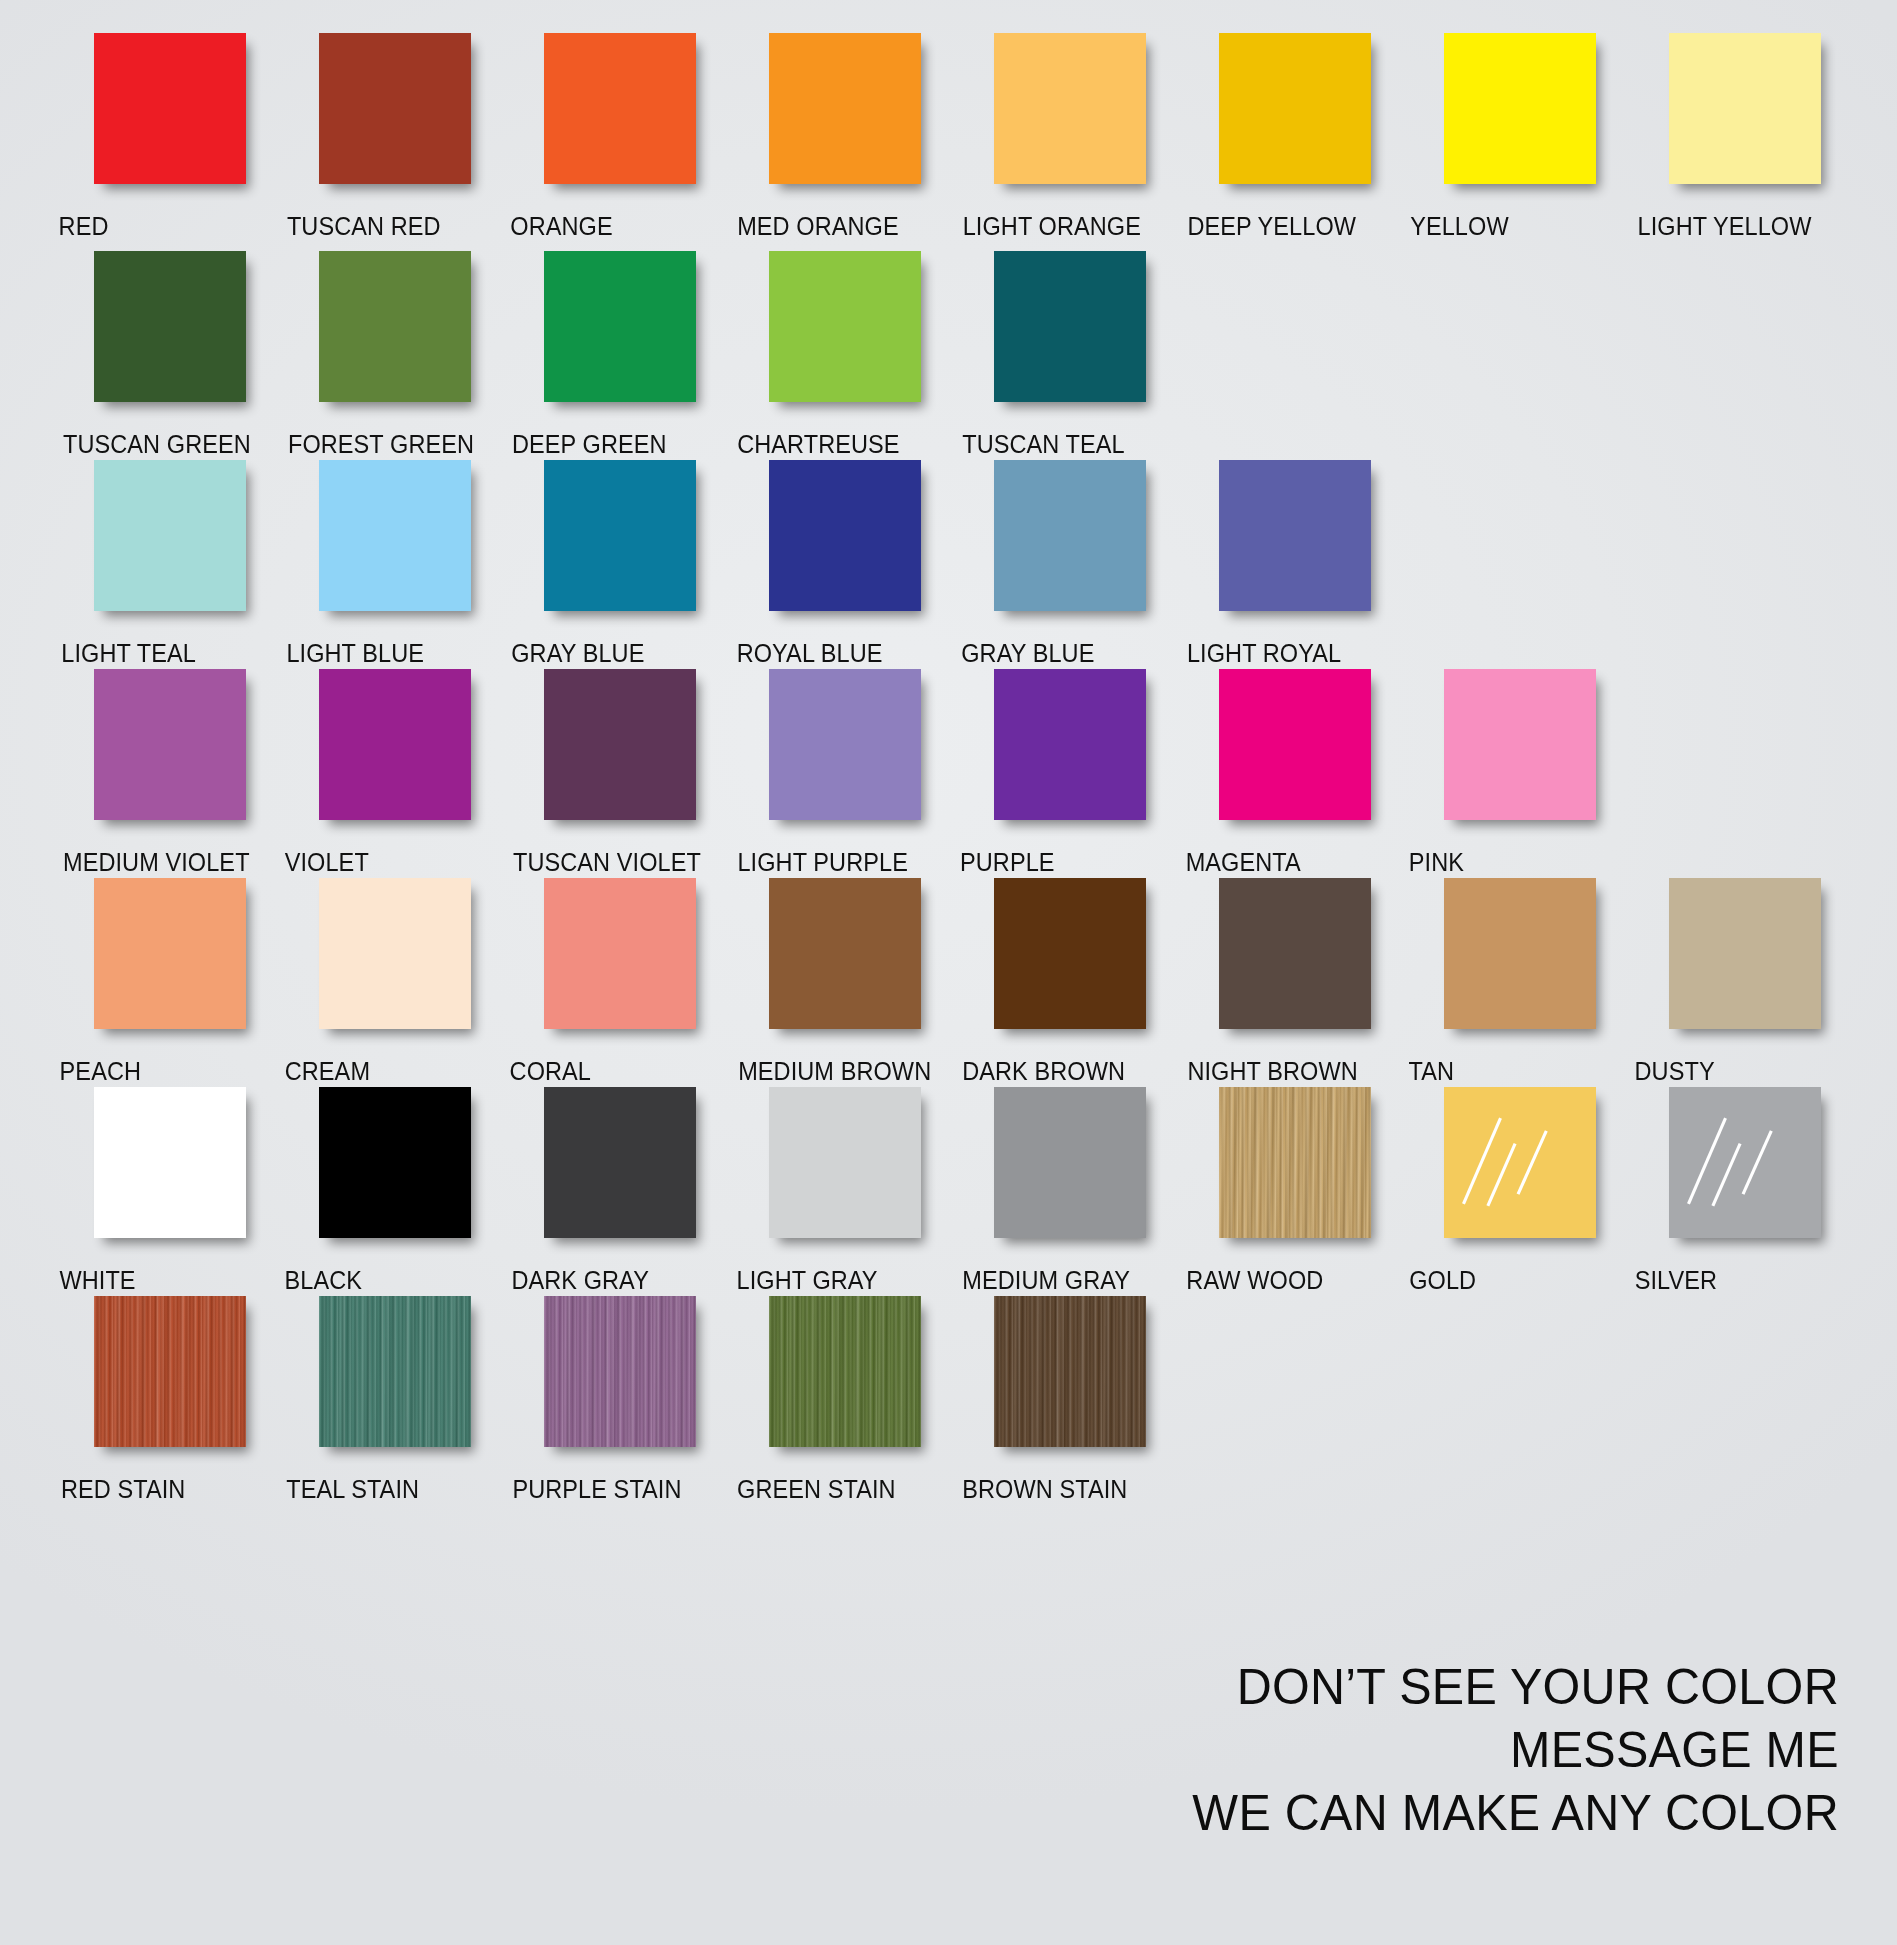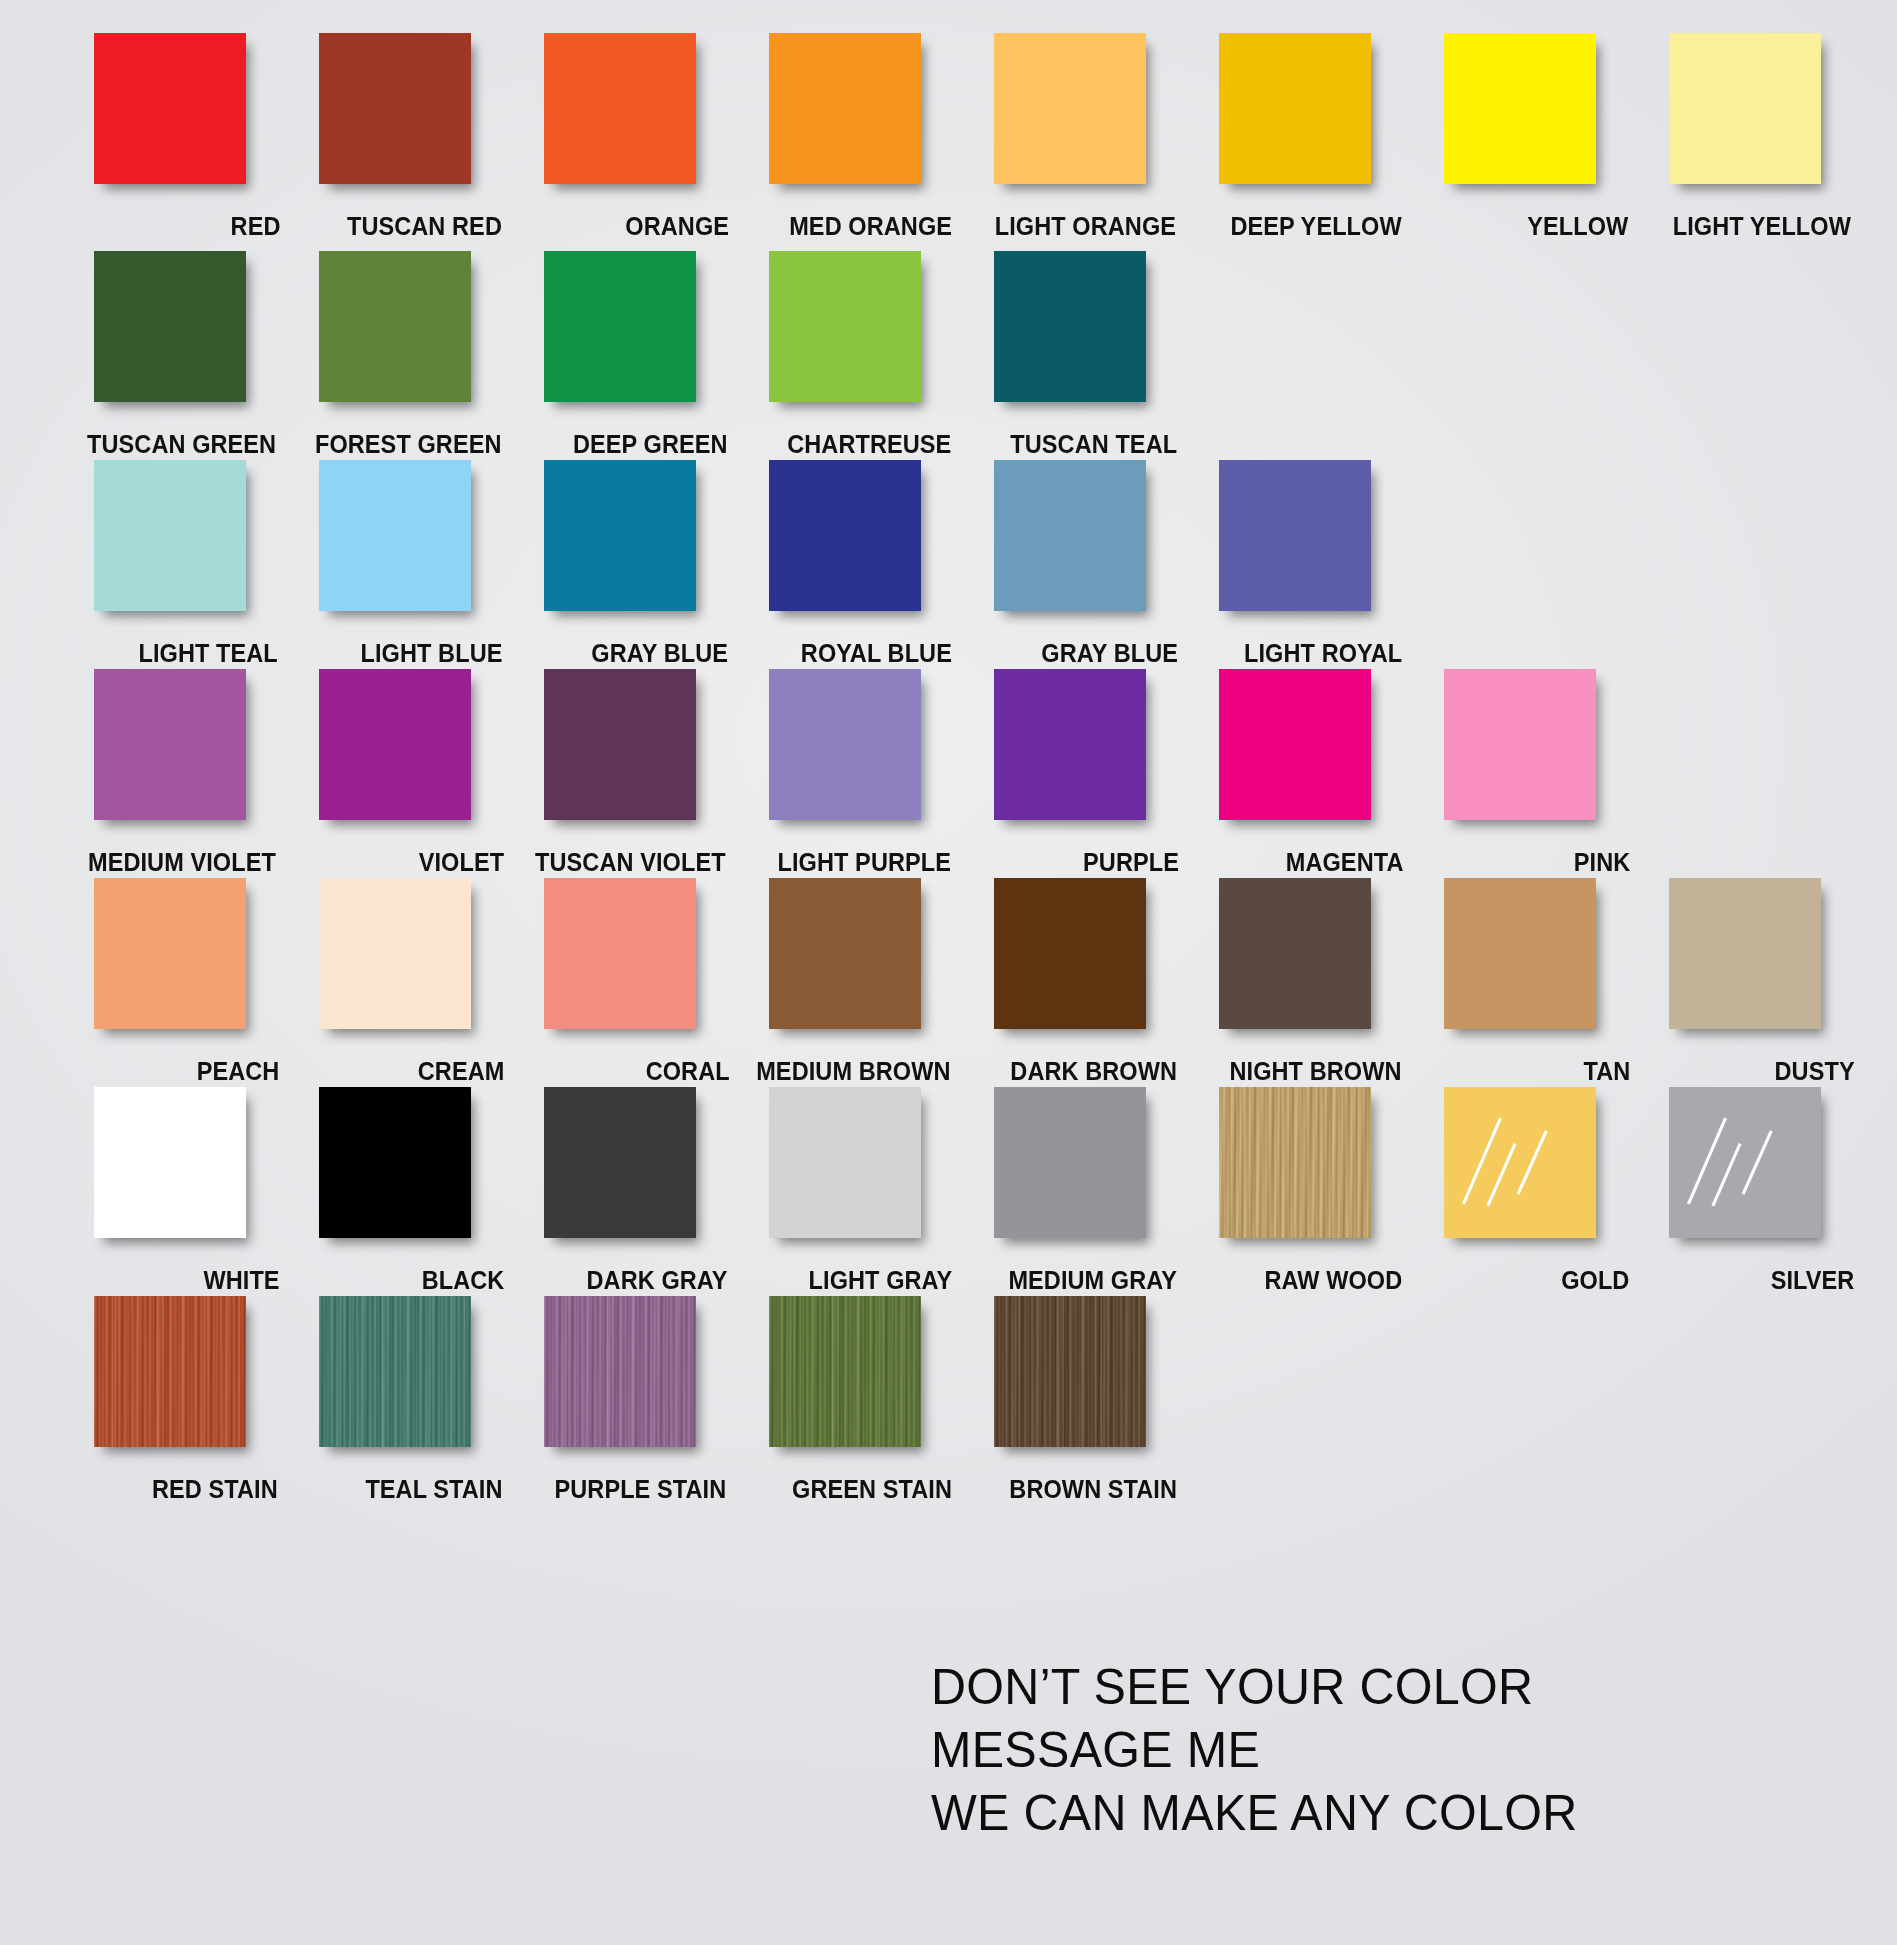--- a/index.html
+++ b/index.html
@@ -30,22 +30,21 @@
     display: flex;
     width: 1802px;
     margin-bottom: 0;
   }
 
   .cell {
     width: 225px;
     flex: 0 0 225px;
     display: flex;
     flex-direction: column;
-    align-items: flex-end;
-    font-weight: bold;
+    align-items: flex-start;
   }
 
   .swatch-wrap {
     width: 225px;
     height: 164px;
     display: flex;
     align-items: flex-start;
     justify-content: center;
   }
 
@@ -123,21 +122,21 @@
 
   .shine { position: absolute; inset: 0; pointer-events: none; }
   .shine line { stroke: #ffffff; stroke-width: 3.2; stroke-linecap: butt; }
 
   
   .message {
     position: absolute;
     right: 45px;
     bottom: 101px;
     width: 936px;
-    text-align: left;
+    text-align: right;
     color: #0d0d0d;
   }
   .message div {
     font-size: 50px;
     line-height: 1.26;
     letter-spacing: 0.3px;
     white-space: nowrap;
     transform: scaleX(0.97);
   }
 </style>

